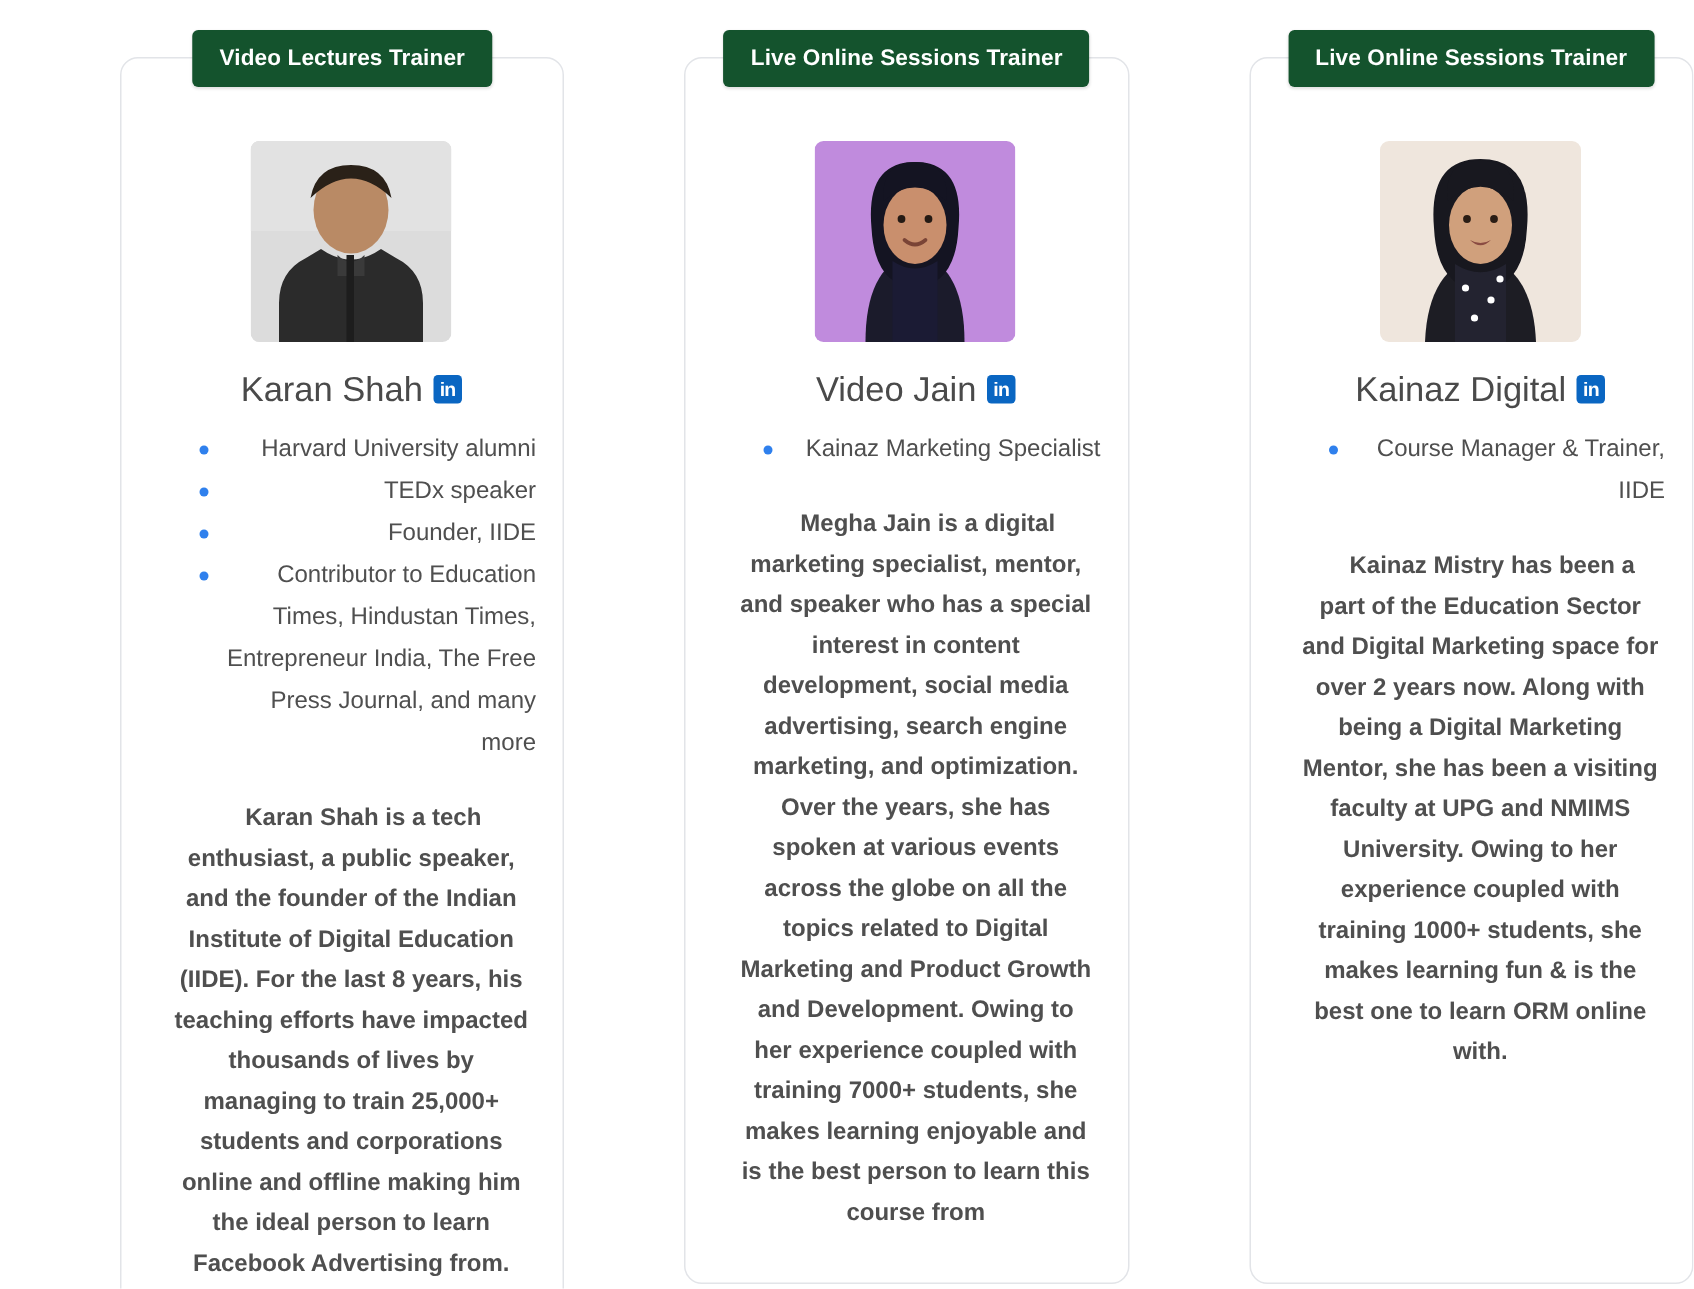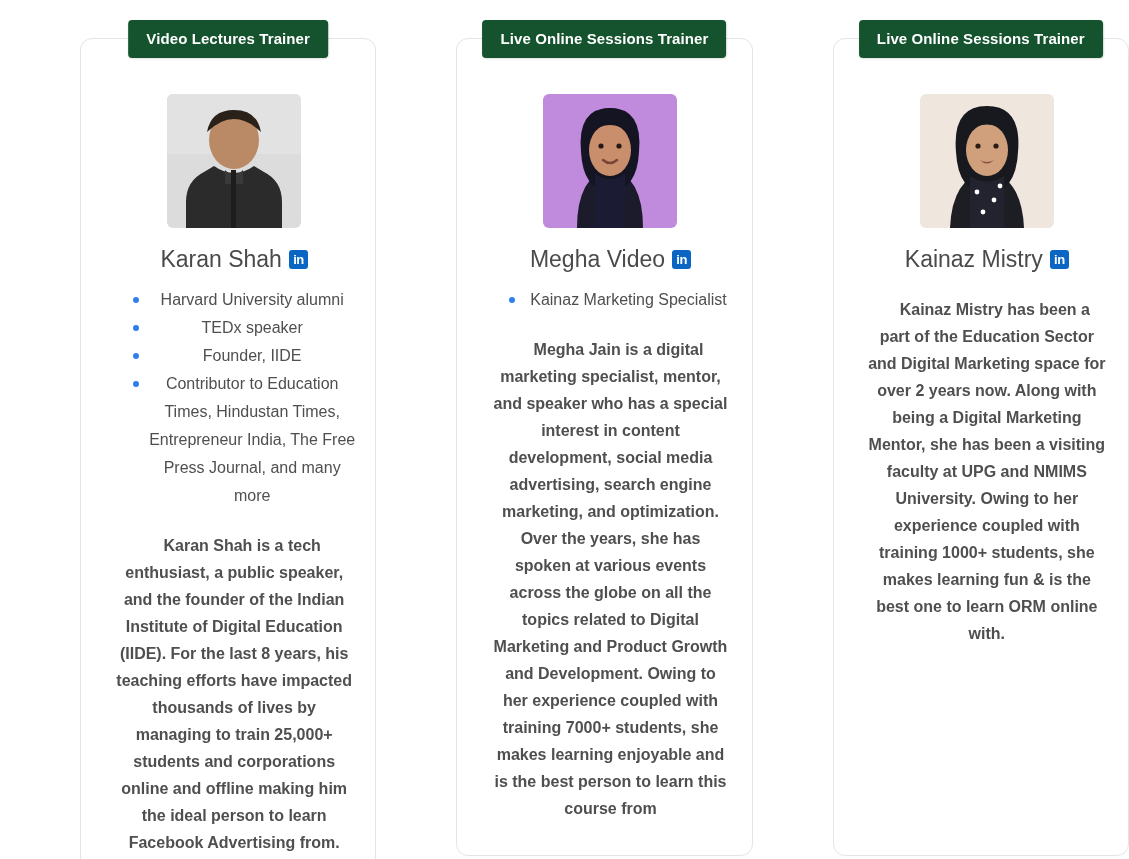--- a/index.html
+++ b/index.html
@@ -92,21 +92,21 @@
     color: #ffffff;
     font-size: 13px;
     font-weight: bold;
     font-family: "Liberation Sans", sans-serif;
     line-height: 1;
     letter-spacing: -0.5px;
   }
   ul.points {
     margin: 12px 0 0 0;
     padding: 0 0 0 22px;
-    text-align: center;
+    text-align: right;
     list-style: none;
   }
   ul.points li {
     position: relative;
     font-size: 16px;
     line-height: 28px;
     color: #4f4f4f;
     padding-left: 14px;
     margin-bottom: 0;
   }
@@ -173,21 +173,21 @@
           <path d="M38 58 q-4 -44 29 -44 q33 0 29 44 q-2 38 -29 40 q-27 -2 -29 -40 z" fill="#141422"></path>
           <ellipse cx="67" cy="56" rx="21" ry="26" fill="#c98f6d"></ellipse>
           <path d="M46 40 q21 -18 42 0 q2 -26 -21 -26 q-23 0 -21 26 z" fill="#141422"></path>
           <ellipse cx="58" cy="52" rx="2.6" ry="2.6" fill="#241a14"></ellipse>
           <ellipse cx="76" cy="52" rx="2.6" ry="2.6" fill="#241a14"></ellipse>
           <path d="M60 66 q7 6 14 0" stroke="#7a4436" stroke-width="2.5" fill="none" stroke-linecap="round"></path>
           <path d="M52 80 q15 10 30 0 l0 54 l-30 0 z" fill="#1b1b34"></path>
         </svg>
       </div>
       <div class="name-row">
-        <span class="name">Megha Video</span>
+        <span class="name">Video Jain</span>
         <a class="li-icon" href="#"></a>
       </div>
       <ul class="points">
         <li>Kainaz Marketing Specialist</li>
       </ul>
       <p class="bio">Megha Jain is a digital marketing specialist, mentor, and speaker who has a special interest in content development, social media advertising, search engine marketing, and optimization. Over the years, she has spoken at various events across the globe on all the topics related to Digital Marketing and Product Growth and Development. Owing to her experience coupled with training 7000+ students, she makes learning enjoyable and is the best person to learn this course from</p>
     </div>
   </div>
 
   <div class="trainer-wrap">
@@ -204,20 +204,23 @@
           <ellipse cx="76" cy="52" rx="2.6" ry="2.6" fill="#2a1d15"></ellipse>
           <path d="M60 66 q7 7 14 0 q-7 4 -14 0 z" fill="#8a4b42"></path>
           <path d="M50 82 q17 11 34 0 l0 52 l-34 0 z" fill="#232330"></path>
           <circle cx="57" cy="98" r="2.4" fill="#ffffff"></circle>
           <circle cx="74" cy="106" r="2.4" fill="#ffffff"></circle>
           <circle cx="63" cy="118" r="2.4" fill="#ffffff"></circle>
           <circle cx="80" cy="92" r="2.4" fill="#ffffff"></circle>
         </svg>
       </div>
       <div class="name-row">
-        <span class="name">Kainaz Mistry</span>
+        <span class="name">Kainaz Digital</span>
         <a class="li-icon" href="#"></a>
       </div>
+      <ul class="points">
+        <li>Course Manager &amp; Trainer, IIDE</li>
+      </ul>
       <p class="bio">Kainaz Mistry has been a part of the Education Sector and Digital Marketing space for over 2 years now. Along with being a Digital Marketing Mentor, she has been a visiting faculty at UPG and NMIMS University. Owing to her experience coupled with training 1000+ students, she makes learning fun &amp; is the best one to learn ORM online with.</p>
     </div>
   </div>
 
 </div>
 
 </body></html>

